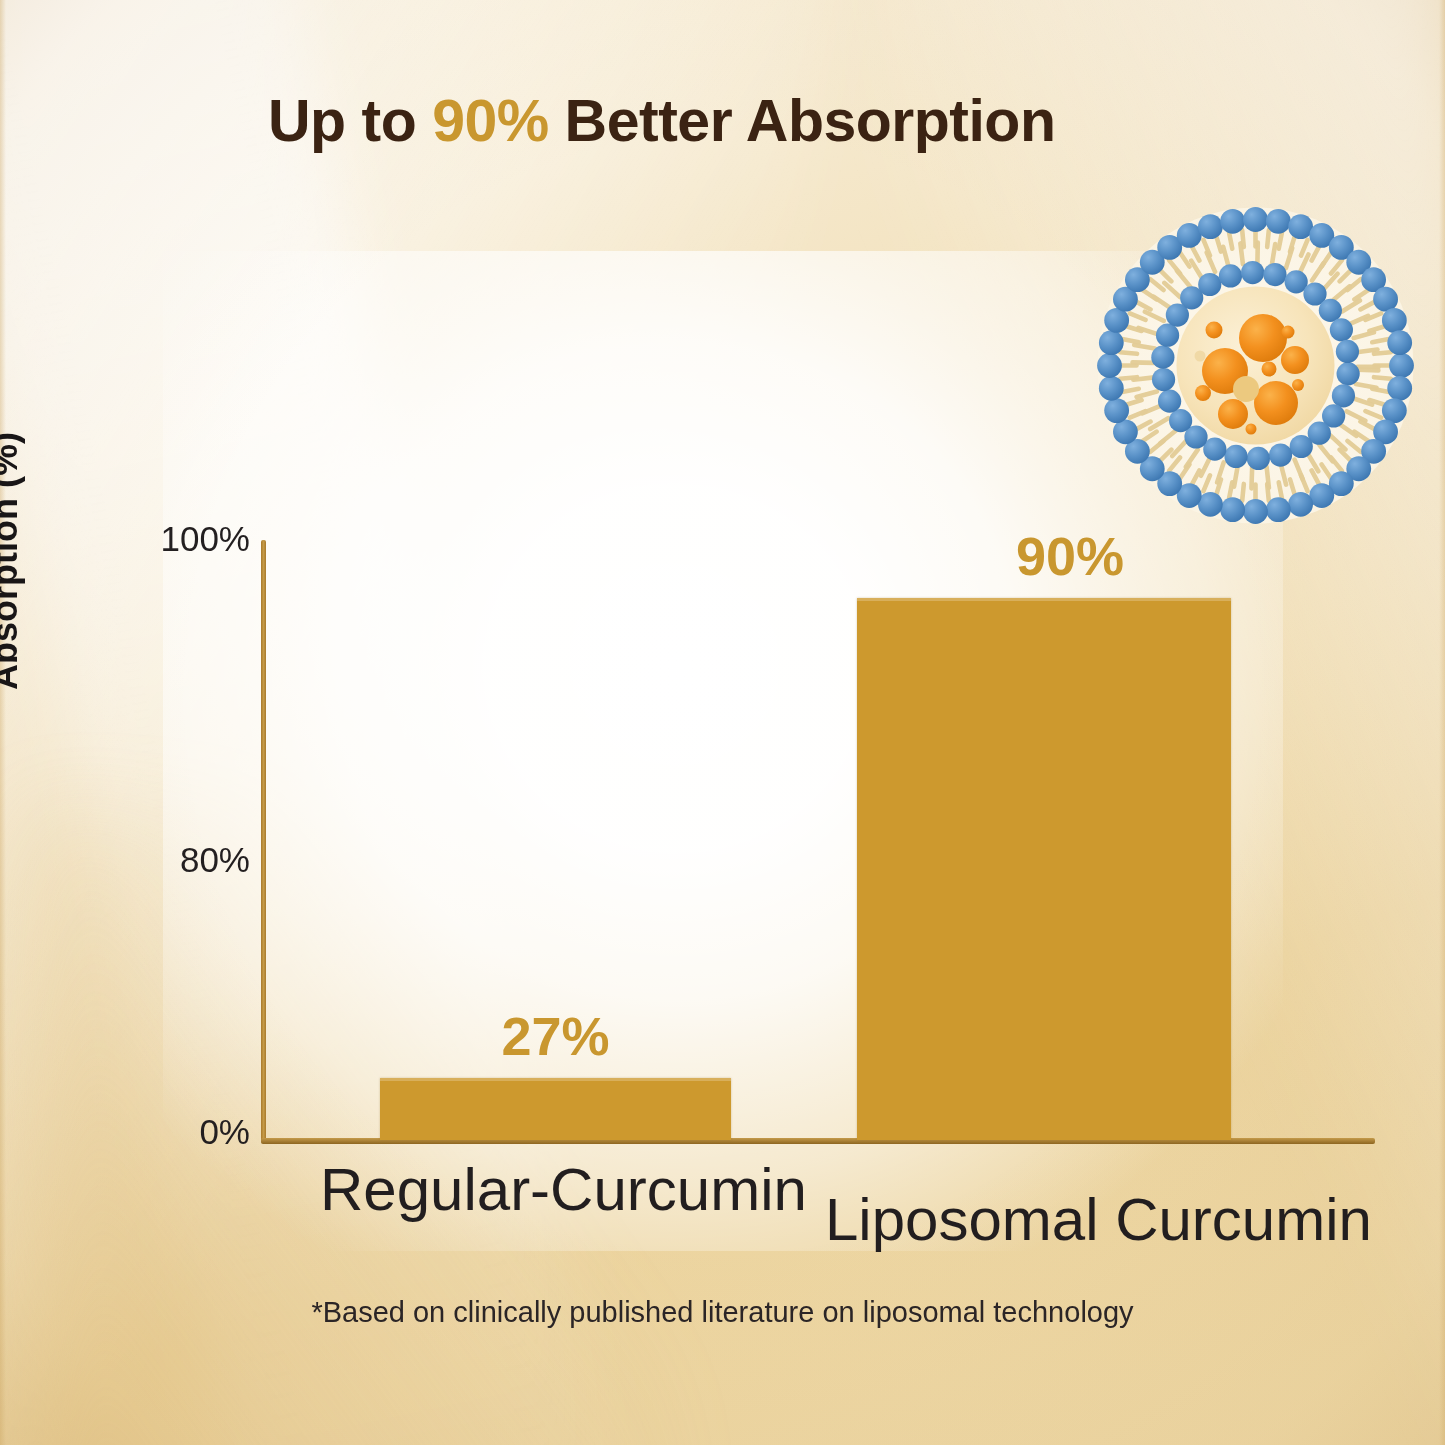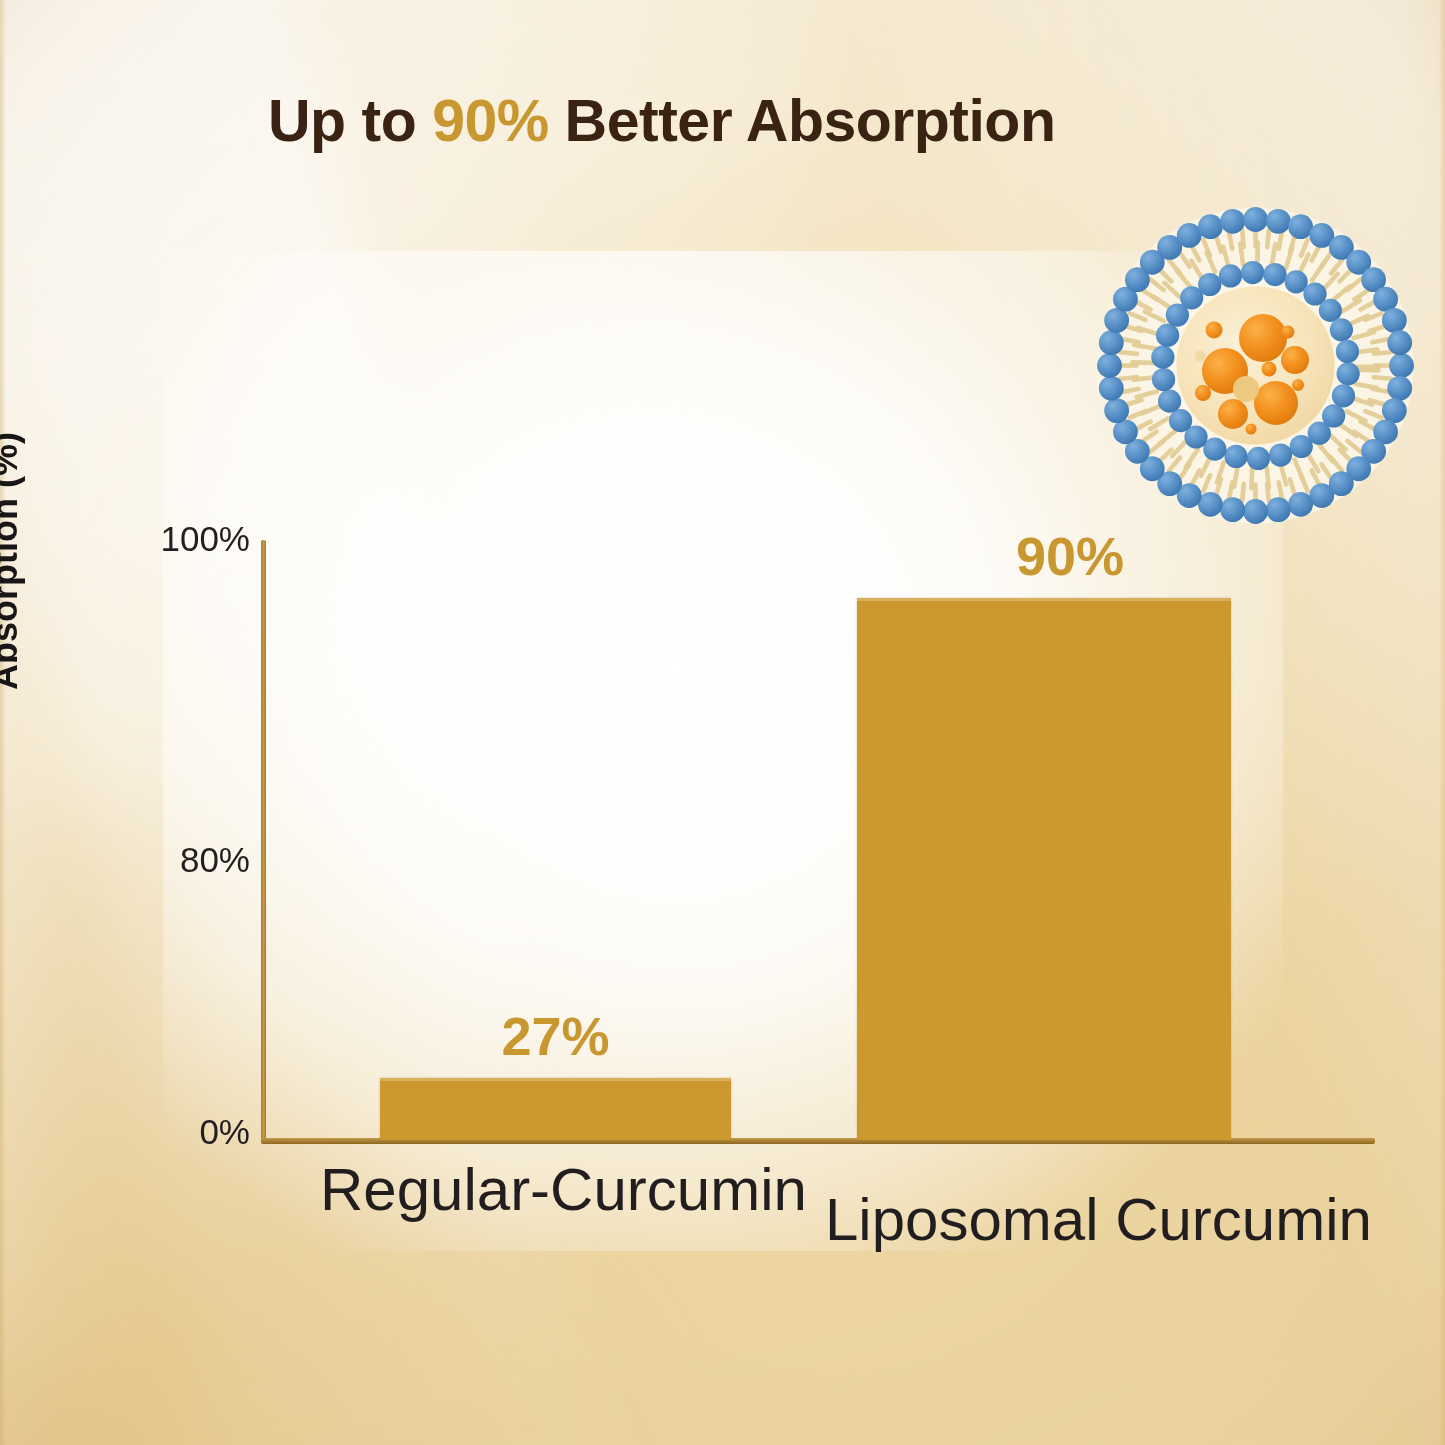--- a/index.html
+++ b/index.html
@@ -382,14 +382,15 @@
     <div class="bar" style="left:380px;top:1078px;width:351px;height:62px;"></div>
     <div class="bar-value" style="left:380px;top:1005px;width:351px;">27%</div>
     <div class="cat-label" style="left:320px;top:1155px;width:470px;">Regular-Curcumin</div>
 
     <div class="bar" style="left:857px;top:598px;width:374px;height:542px;"></div>
     <div class="bar-value" style="left:930px;top:525px;width:280px;">90%</div>
     <div class="cat-label" style="left:825px;top:1155px;width:540px;margin-top:30px;">Liposomal Curcumin</div>
 
   </div>
 
+  <div class="footnote">*Based on clinically published literature on liposomal technology</div>
 
 </div>
 
 </body></html>

